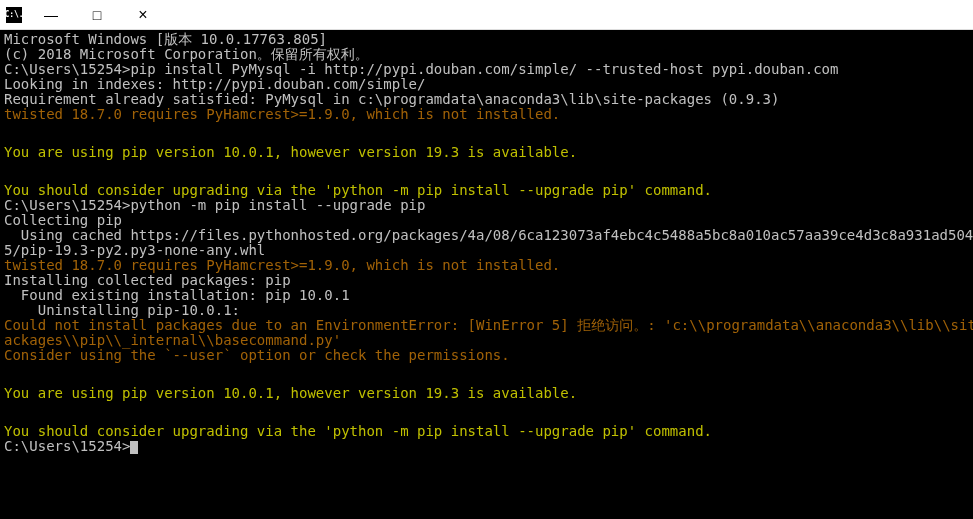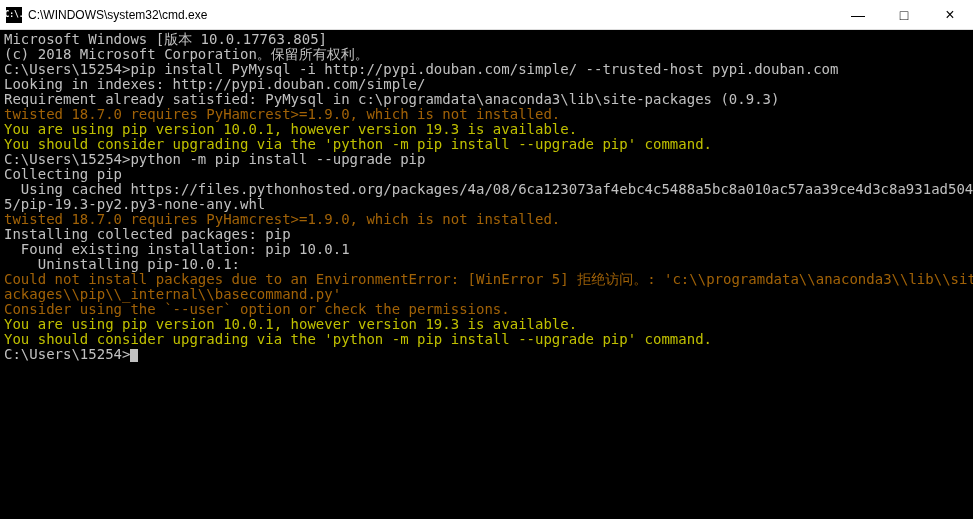--- a/index.html
+++ b/index.html
@@ -68,35 +68,34 @@
       white-space: pre;
       overflow: hidden;
       font-family: "SimSun", "NSimSun", "Consolas", monospace;
     }
     .line {
       display: block;
       white-space: pre;
     }
     .white { color: #c0c0c0; }
     .red { color: #a16207; }
-    .yellow { color: #c0c000; }
+    .yellow { color: #c0c000; margin-top: 23px; }
     .cursor {
       display: inline-block;
       width: 8px;
       height: 13px;
       background: #c0c0c0;
       vertical-align: text-bottom;
     }
   </style>
 </head>
 <body>
 
 <div class="titlebar">
   <div class="titlebar-icon">C:\.</div>
-  <div class="titlebar-text">C:\WINDOWS\system32\cmd.exe</div>
   <div class="win-btns">
     <div class="win-btn">—</div>
     <div class="win-btn">□</div>
     <div class="win-btn close">×</div>
   </div>
 </div>
 
 <div class="terminal" id="terminal"><span class="line white">Microsoft Windows [版本 10.0.17763.805]</span><span class="line white">(c) 2018 Microsoft Corporation。保留所有权利。</span><span class="line white"></span><span class="line white">C:\Users\15254&gt;pip install PyMysql -i http://pypi.douban.com/simple/ --trusted-host pypi.douban.com</span><span class="line white">Looking in indexes: http://pypi.douban.com/simple/</span><span class="line white">Requirement already satisfied: PyMysql in c:\programdata\anaconda3\lib\site-packages (0.9.3)</span><span class="line red">twisted 18.7.0 requires PyHamcrest&gt;=1.9.0, which is not installed.</span><span class="line yellow">You are using pip version 10.0.1, however version 19.3 is available.</span><span class="line yellow">You should consider upgrading via the 'python -m pip install --upgrade pip' command.</span><span class="line white"></span><span class="line white">C:\Users\15254&gt;python -m pip install --upgrade pip</span><span class="line white">Collecting pip</span><span class="line white">  Using cached https://files.pythonhosted.org/packages/4a/08/6ca123073af4ebc4c5488a5bc8a010ac57aa39ce4d3c8a931ad504de4185</span><span class="line white">5/pip-19.3-py2.py3-none-any.whl</span><span class="line red">twisted 18.7.0 requires PyHamcrest&gt;=1.9.0, which is not installed.</span><span class="line white">Installing collected packages: pip</span><span class="line white">  Found existing installation: pip 10.0.1</span><span class="line white">    Uninstalling pip-10.0.1:</span><span class="line red">Could not install packages due to an EnvironmentError: [WinError 5] 拒绝访问。: 'c:\\programdata\\anaconda3\\lib\\site-p</span><span class="line red">ackages\\pip\\_internal\\basecommand.py'</span><span class="line red">Consider using the `--user` option or check the permissions.</span><span class="line white"></span><span class="line yellow">You are using pip version 10.0.1, however version 19.3 is available.</span><span class="line yellow">You should consider upgrading via the 'python -m pip install --upgrade pip' command.</span><span class="line white"></span><span class="line white"><span>C:\Users\15254&gt;</span><span class="cursor"></span></span></div>
 
 </body></html>

